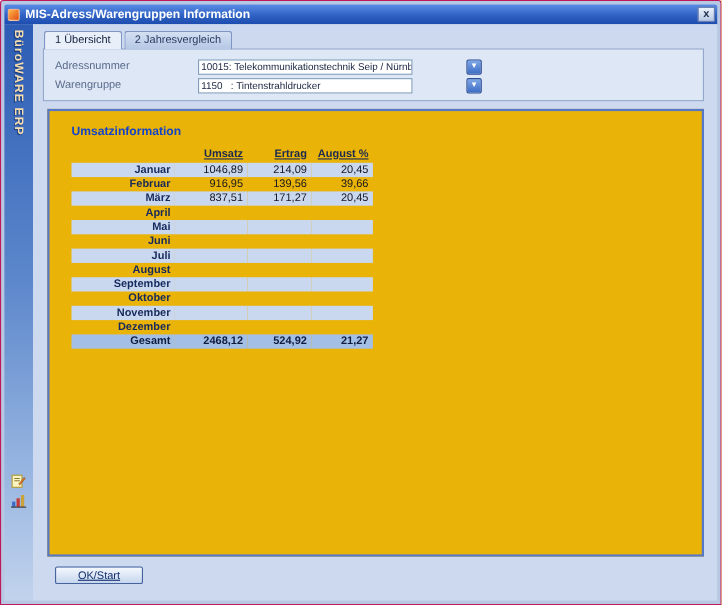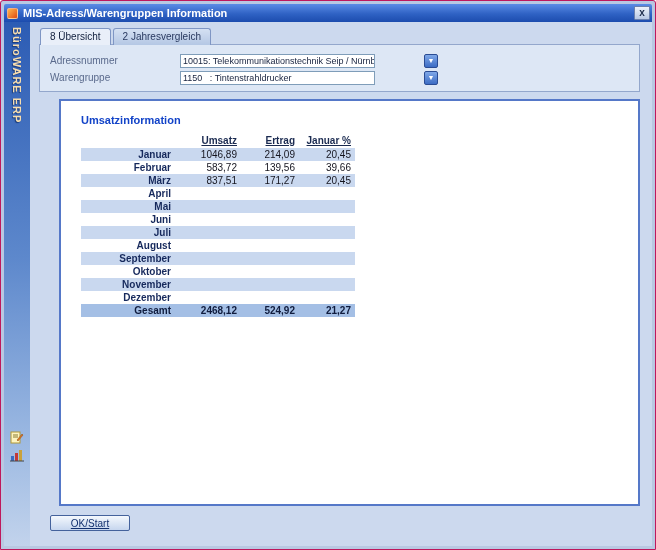--- a/index.html
+++ b/index.html
@@ -87,22 +87,22 @@
   .drop-btn {
     width:14px; height:14px; margin-left:1px;
     background:linear-gradient(#7fa8e8,#3c6cc4);
     border:1px solid #2a4c94; border-radius:2px;
     color:#ffffff; font-size:7px; line-height:1;
     display:flex; align-items:center; justify-content:center;
     cursor:default;
   }
 
   .panel {
-    flex:1; margin-top:7px; margin-left:20px;
-    background:#ffffff;
+    flex:1; margin-top:7px; margin-left:4px;
+    background:#eab308;
     border:2px solid #5578c8;
     padding:13px 26px 10px 20px;
     overflow:hidden;
   }
   .panel-title { color:#1243c8; font-weight:bold; font-size:11px; margin-bottom:7px; }
 
   table.umsatz { border-collapse:collapse; font-size:10px; table-layout:fixed; }
   col.c-month { width:94px; } col.c-umsatz { width:66px; }
   col.c-ertrag { width:58px; } col.c-pct { width:56px; }
   .umsatz th, .umsatz td { height:13px; padding:0 4px; vertical-align:middle; }
@@ -152,21 +152,21 @@
           <rect x="5" y="5" width="3" height="8" fill="#c43a3a"></rect>
           <rect x="9" y="2" width="3" height="11" fill="#caa23a"></rect>
           <line x1="0" y1="13" x2="14" y2="13" stroke="#444" stroke-width="1"></line>
         </svg>
       </span>
     </div>
 
     <div class="client">
 
       <div class="tabs">
-        <div class="tab active">8 Übersicht</div>
+        <div class="tab active">1 Übersicht</div>
         <div class="tab">2 Jahresvergleich</div>
       </div>
 
       <div class="groupbox">
         <div class="form-row">
           <span class="form-label">Adressnummer</span>
           <span class="field-value">10015: Telekommunikationstechnik Seip / Nürnber</span>
           <span class="drop-btn">▼</span>
         </div>
         <div class="form-row">
@@ -183,33 +183,33 @@
             <col class="c-month">
               <col class="c-umsatz">
               <col class="c-ertrag">
               <col class="c-pct">
           </colgroup>
           <thead>
             <tr>
               <th></th>
               <th>Umsatz</th>
               <th>Ertrag</th>
-              <th>Januar %</th>
+              <th>August %</th>
             </tr>
           </thead>
           <tbody>
               <tr class="shaded">
                 <td class="month">Januar</td>
                 <td class="num">1046,89</td>
                 <td class="num">214,09</td>
                 <td class="num">20,45</td>
               </tr>
               <tr class="">
                 <td class="month">Februar</td>
-                <td class="num">583,72</td>
+                <td class="num">916,95</td>
                 <td class="num">139,56</td>
                 <td class="num">39,66</td>
               </tr>
               <tr class="shaded">
                 <td class="month">März</td>
                 <td class="num">837,51</td>
                 <td class="num">171,27</td>
                 <td class="num">20,45</td>
               </tr>
               <tr class="">

